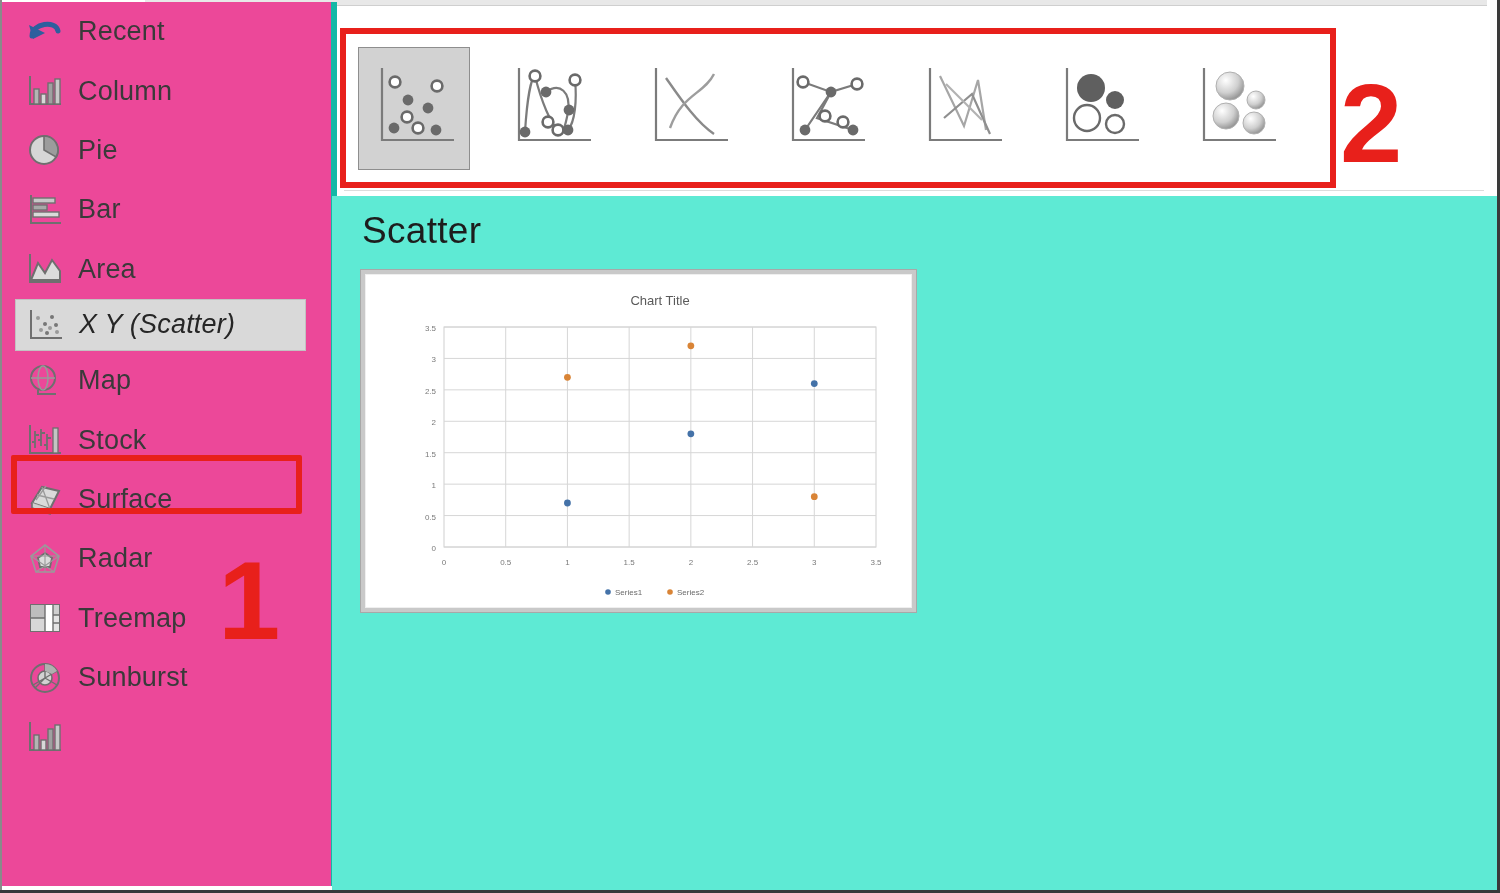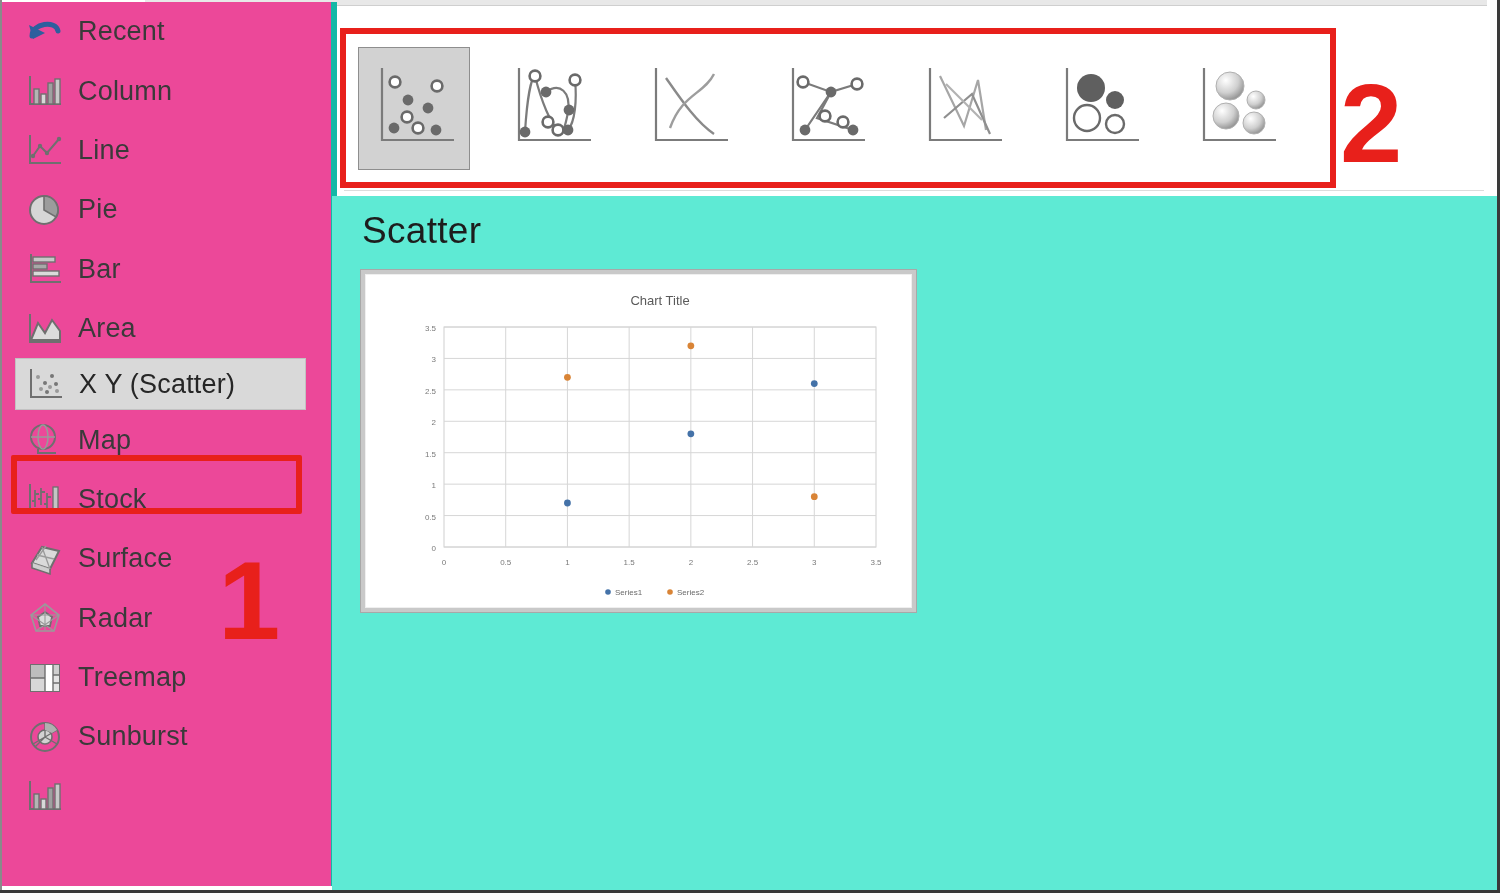--- a/index.html
+++ b/index.html
@@ -45,21 +45,21 @@
     white-space:nowrap;
   }
   .side-item.selected{
     background:#d9d9d9;
     margin:0 14px 0 13px;
     padding-left:9px;
     border:1px solid #c2c2c2;
     width:291px;
     height:52px;
   }
-  .side-item.selected .s-label{color:#262626;}
+  .side-item.selected .s-label{color:#262626;font-style:italic;}
   
   #redbox-1{
     position:absolute;left:11px;top:455px;width:291px;height:59px;
     border:6px solid #e8201b;border-radius:2px;
     box-sizing:border-box;pointer-events:none;
   }
 
   
   .big-num{
     position:absolute;
@@ -142,33 +142,20 @@
       <span class="s-ico">
         <svg width="38" height="36" viewBox="0 0 38 36">
           <path d="M4 3 L4 31 L35 31" fill="none" stroke="#6f6f6f" stroke-width="2"></path>
           <rect x="8" y="16" width="5" height="15" fill="#b4b4b4" stroke="#6f6f6f" stroke-width="1.4"></rect>
           <rect x="15" y="21" width="5" height="10" fill="#d8d8d8" stroke="#6f6f6f" stroke-width="1.4"></rect>
           <rect x="22" y="10" width="5" height="21" fill="#a0a0a0" stroke="#6f6f6f" stroke-width="1.4"></rect>
           <rect x="29" y="6" width="5" height="25" fill="#c8c8c8" stroke="#6f6f6f" stroke-width="1.4"></rect>
         </svg>
       </span>
       <span class="s-label">Column</span>
-    </div>
-    <div class="side-item">
-      <span class="s-ico">
-        <svg width="38" height="36" viewBox="0 0 38 36">
-          <path d="M4 3 L4 31 L35 31" fill="none" stroke="#6f6f6f" stroke-width="2"></path>
-          <polyline points="7,24 14,14 21,21 33,7" fill="none" stroke="#6f6f6f" stroke-width="2"></polyline>
-          <circle cx="7" cy="24" r="2.2" fill="#6f6f6f"></circle>
-          <circle cx="14" cy="14" r="2.2" fill="#6f6f6f"></circle>
-          <circle cx="21" cy="21" r="2.2" fill="#6f6f6f"></circle>
-          <circle cx="33" cy="7" r="2.2" fill="#6f6f6f"></circle>
-        </svg>
-      </span>
-      <span class="s-label">Line</span>
     </div>
     <div class="side-item">
       <span class="s-ico">
         <svg width="38" height="36" viewBox="0 0 38 36">
           <circle cx="18" cy="18" r="14" fill="#d6d6d6" stroke="#6f6f6f" stroke-width="2"></circle>
           <path d="M18 18 L18 4 A14 14 0 0 1 30 25 Z" fill="#9c9c9c" stroke="#6f6f6f" stroke-width="1.6"></path>
         </svg>
       </span>
       <span class="s-label">Pie</span>
     </div>

